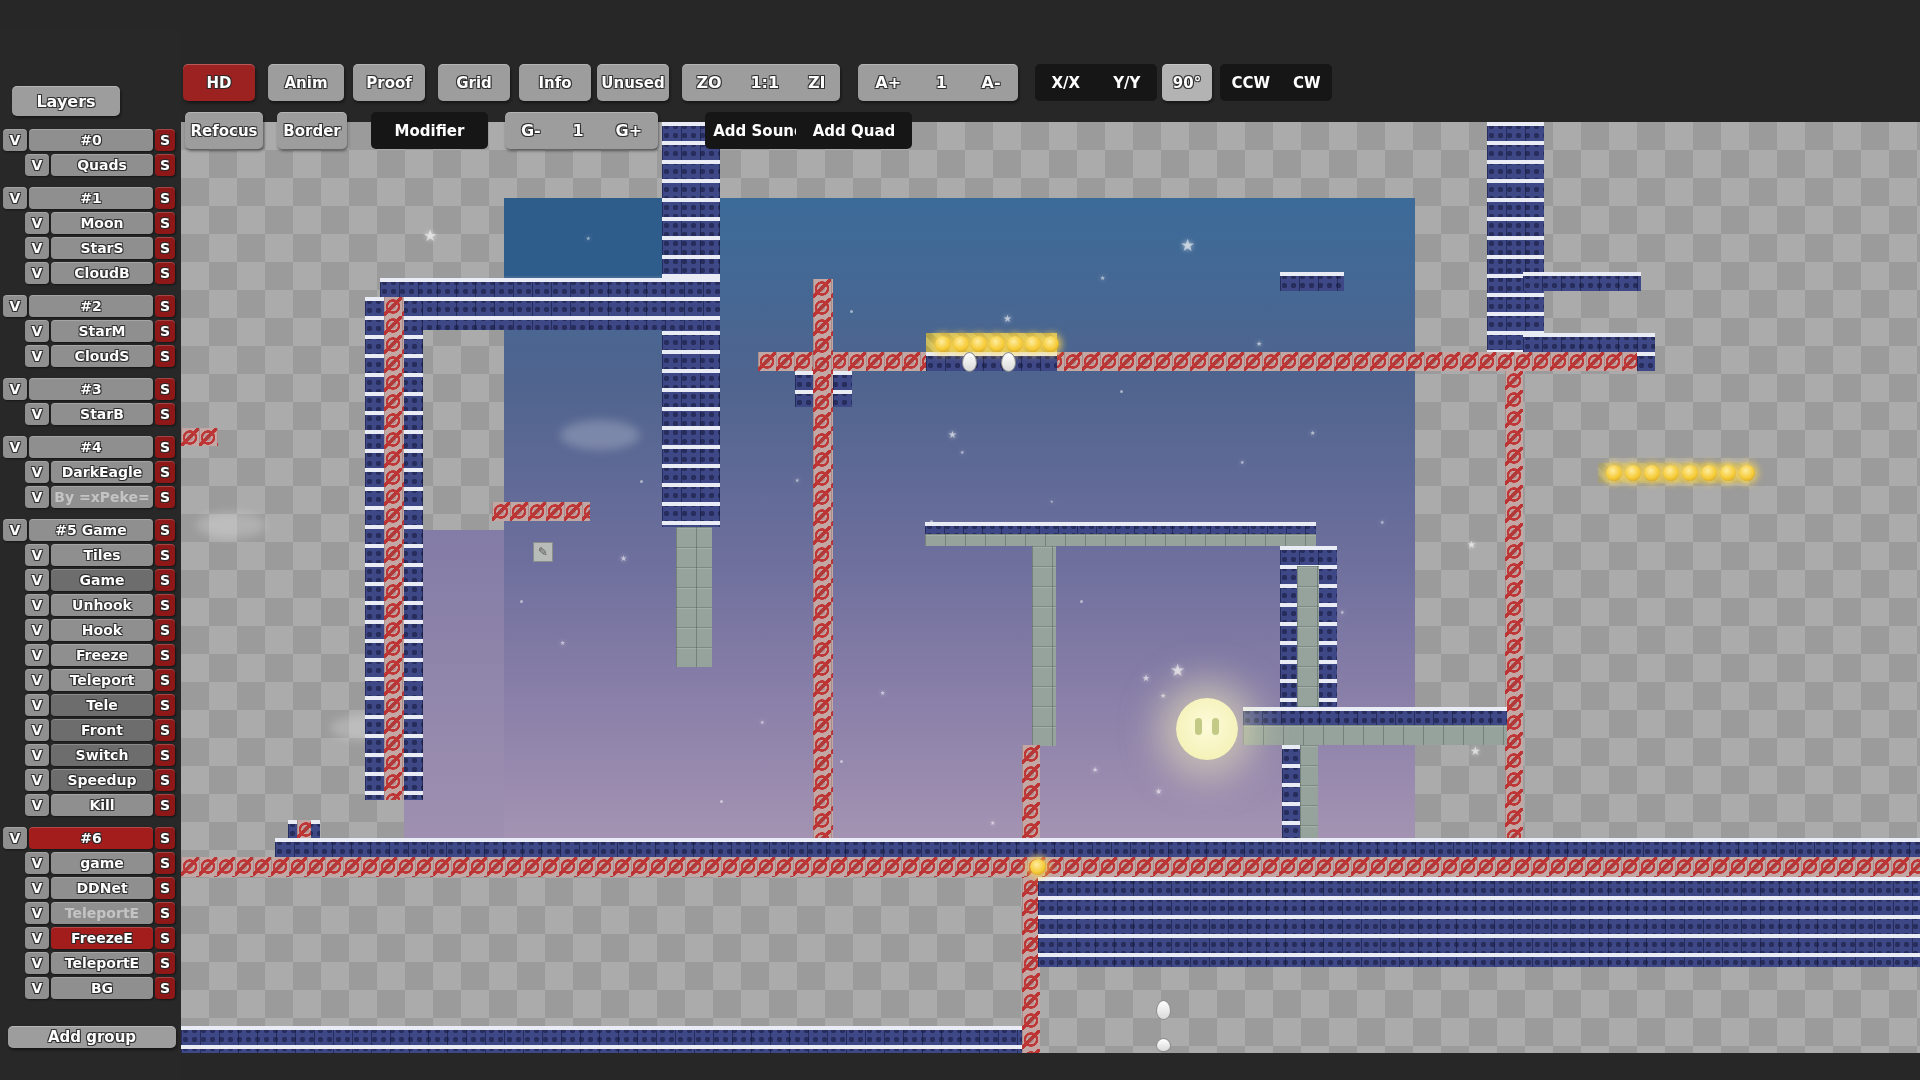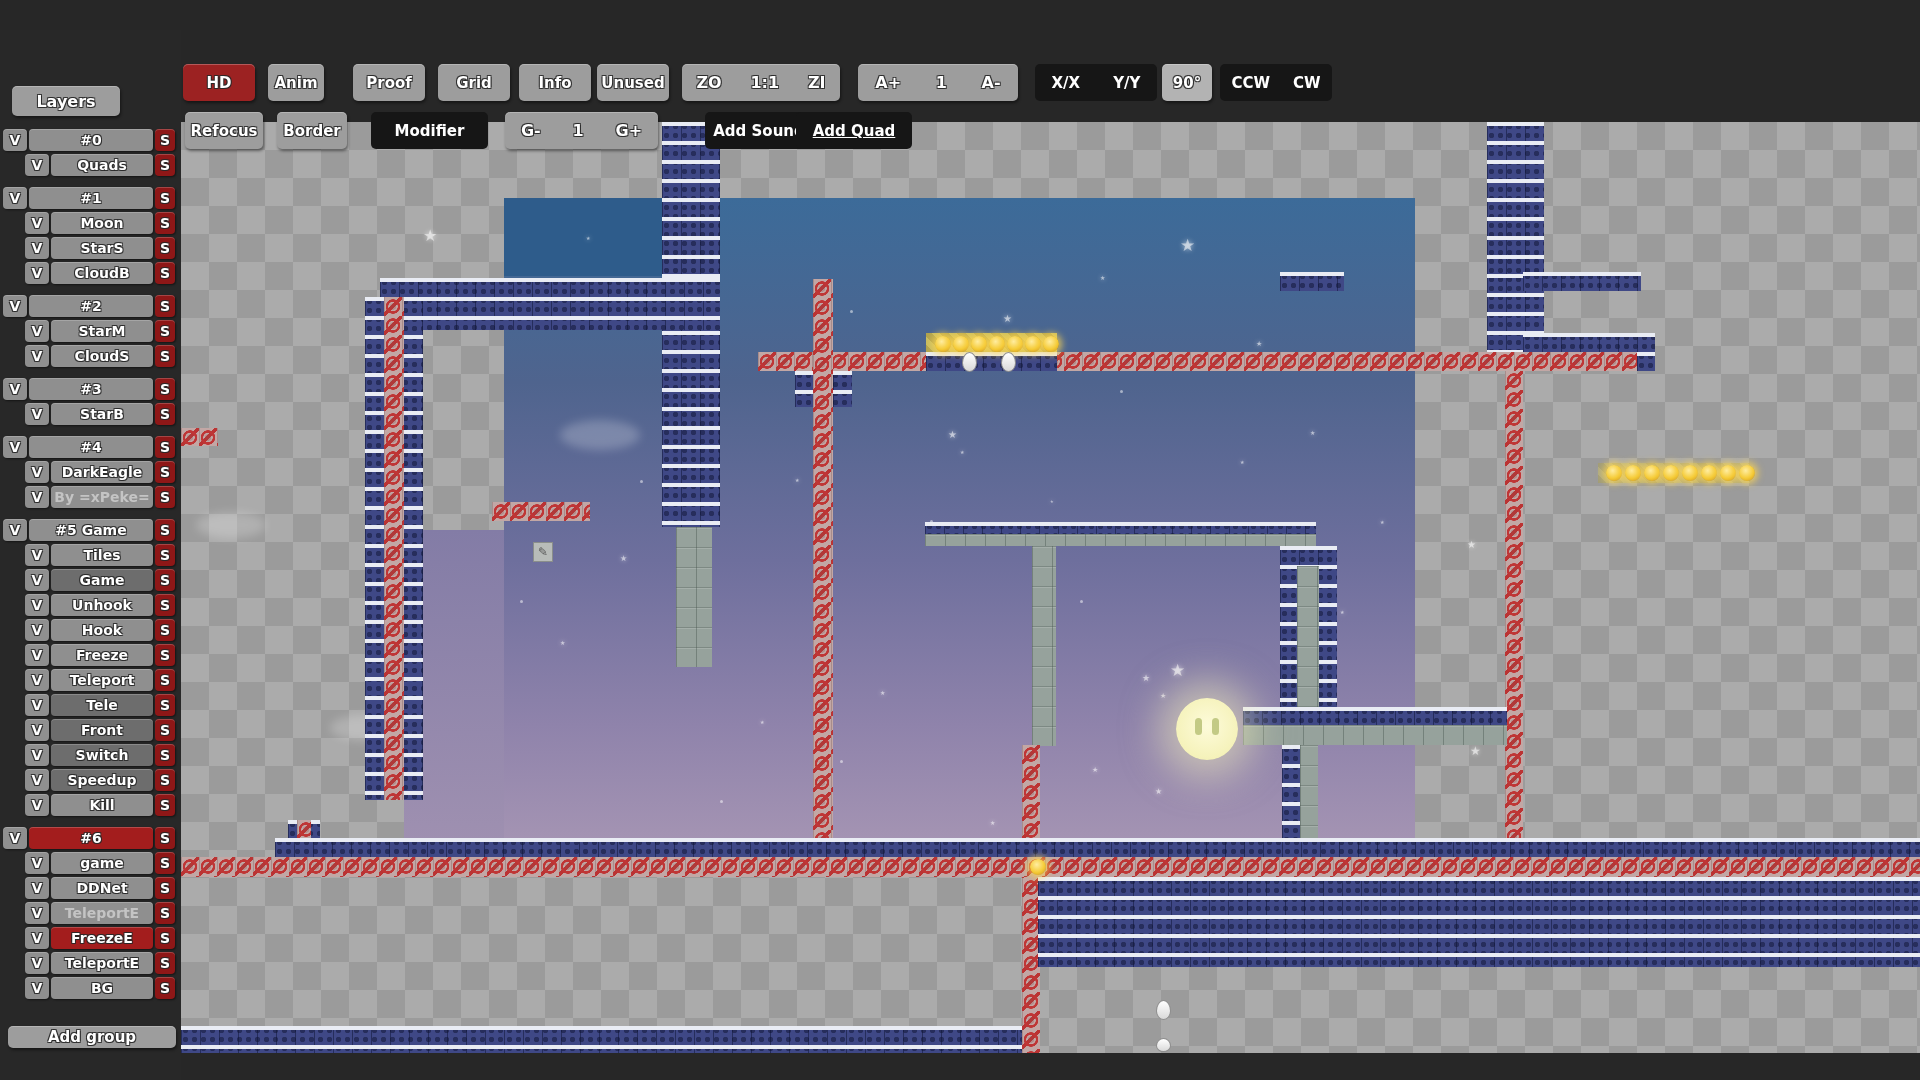--- a/index.html
+++ b/index.html
@@ -56,40 +56,40 @@
       display:flex;align-items:center;justify-content:center;font-size:15px;
       box-shadow:1px 2px 3px rgba(0,0,0,.45), inset 0 1px 0 rgba(255,255,255,.25);cursor:pointer;}
   .redbtn{background:#9c2222;}
   .dpill{position:absolute;background:#161616;border-radius:5px;color:#fff;font-weight:bold;
       display:flex;align-items:center;justify-content:space-around;font-size:15px;cursor:pointer;}
   .seg{display:flex;align-items:center;justify-content:space-around;width:100%;height:100%;text-align:center;}
   .seg span{cursor:pointer;}
 
   
   #btn-hd{left:183px;top:34px;width:72px;height:37px;}
-  #btn-anim{left:268px;top:34px;width:56px;height:37px;}
+  #btn-anim{left:268px;top:34px;width:76px;height:37px;}
   #btn-proof{left:353px;top:34px;width:72px;height:37px;}
   #btn-grid{left:438px;top:34px;width:72px;height:37px;}
   #btn-info{left:519px;top:34px;width:72px;height:37px;}
   #btn-unused{left:597px;top:34px;width:72px;height:37px;}
   #grp-zoom{left:682px;top:34px;width:158px;height:37px;background:#9d9d9d;border-radius:5px;
       box-shadow:1px 2px 3px rgba(0,0,0,.45), inset 0 1px 0 rgba(255,255,255,.25);}
   #grp-anim{left:858px;top:34px;width:160px;height:37px;background:#9d9d9d;border-radius:5px;
       box-shadow:1px 2px 3px rgba(0,0,0,.45), inset 0 1px 0 rgba(255,255,255,.25);}
   #grp-flip{left:1035px;top:34px;width:122px;height:37px;}
   #btn-rot{left:1162px;top:34px;width:50px;height:37px;background:#b3b3b3;}
   #grp-rot{left:1220px;top:34px;width:112px;height:37px;}
   
   #btn-refocus{left:185px;top:82px;width:78px;height:37px;}
   #btn-border{left:277px;top:82px;width:70px;height:37px;}
   #btn-modifier{left:371px;top:82px;width:117px;height:37px;}
   #grp-grid{left:505px;top:82px;width:153px;height:37px;background:#9d9d9d;border-radius:5px;
       box-shadow:1px 2px 3px rgba(0,0,0,.45), inset 0 1px 0 rgba(255,255,255,.25);}
   #btn-addsound{left:705px;top:82px;width:108px;height:37px;}
-  #btn-addquad{left:796px;top:82px;width:116px;height:37px;text-decoration:underline;}
+  #btn-addquad{left:796px;top:82px;width:116px;height:37px;}
 
   #file-btn{left:10px;top:4px;width:100px;height:23px;font-size:15px;}
   #map-title{position:absolute;left:185px;top:0;height:30px;display:flex;align-items:center;
       color:#fff;font-size:16px;}
   #top-right{position:absolute;right:6px;top:0;height:30px;display:flex;align-items:center;gap:16px;
       color:#fff;font-size:15px;}
   #close-btn{position:static;width:24px;height:20px;font-size:13px;}
 
   
   #layers-header{left:12px;top:56px;width:108px;height:30px;font-size:16px;}

